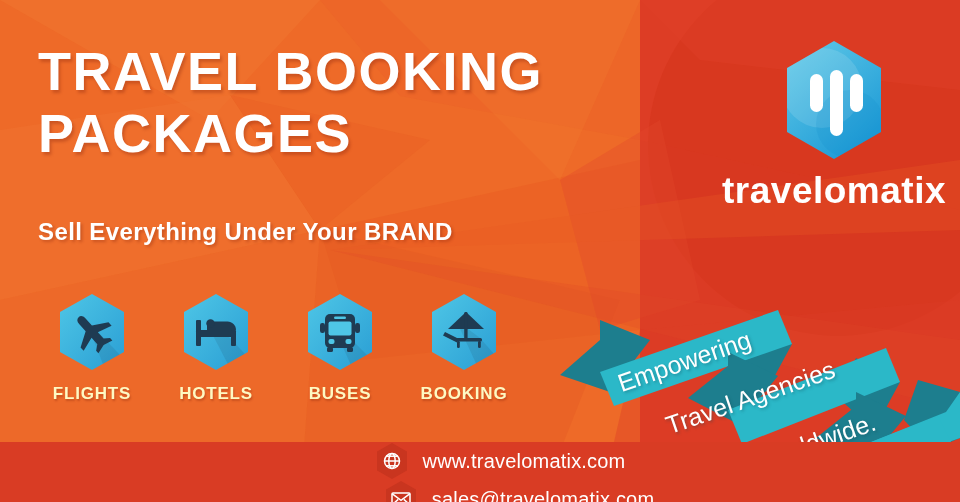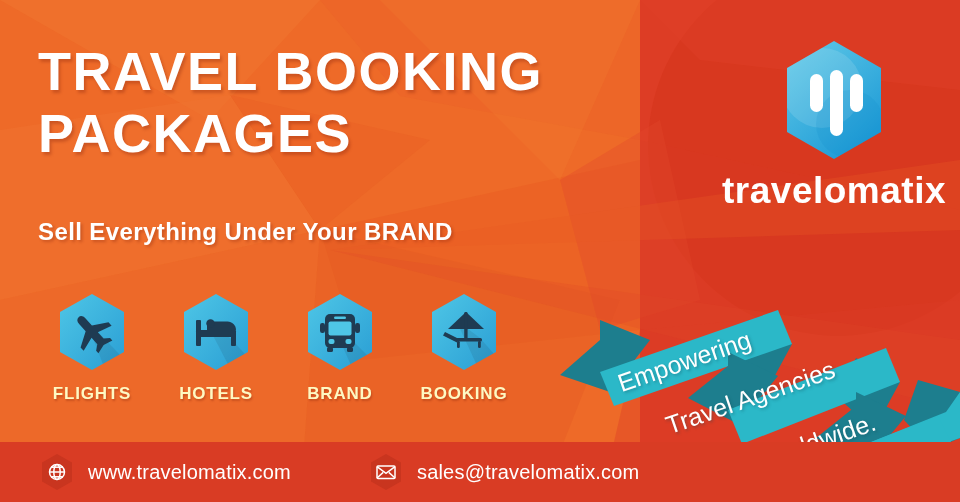--- a/index.html
+++ b/index.html
@@ -67,21 +67,21 @@
     text-shadow:1px 2px 3px rgba(20,70,80,.35);
     white-space:nowrap;
   }
   .rt1{left:55px;top:67px;transform:rotate(-19deg);}
   .rt2{left:102px;top:103px;transform:rotate(-19deg);}
   .rt3{left:195px;top:147px;transform:rotate(-19deg);}
   
   .footer{
     position:absolute;left:0;bottom:0;width:960px;height:60px;
     background:#d93c24;
-    display:flex;align-items:center;
+    display:flex;align-items:center;flex-direction:column;
   }
   .contact{display:flex;align-items:center;}
   .c1{margin-left:40px;}
   .c2{margin-left:78px;}
   .badge{width:34px;height:38px;position:relative;flex:none;}
   .contact-text{
     margin-left:14px;color:#ffffff;font-size:20px;letter-spacing:.2px;
   }
 </style>
 </head>
@@ -204,21 +204,21 @@
             <rect x="51" y="31" width="5" height="10" rx="2.2"></rect>
             <rect x="30" y="24.5" width="12" height="2.6" rx="1.3" fill="#4ec6e6"></rect>
             <rect x="24.5" y="29.5" width="23" height="14" rx="2" fill="#4ec6e6"></rect>
             <rect x="24.5" y="47" width="6" height="5" rx="2" fill="#4ec6e6"></rect>
             <rect x="41.5" y="47" width="6" height="5" rx="2" fill="#4ec6e6"></rect>
             <rect x="23" y="55" width="6" height="5" rx="1.6"></rect>
             <rect x="43" y="55" width="6" height="5" rx="1.6"></rect>
           </g>
         </svg>
       </div>
-      <div class="feature-label">BRAND</div>
+      <div class="feature-label">BUSES</div>
     </div>
 
     <div class="feature">
       <div class="hexwrap">
         <svg width="72" height="80" viewBox="0 0 72 80">
           <defs>
             <linearGradient id="hg4" x1="0" y1="0" x2="1" y2="1">
               <stop offset="0" stop-color="#4ec6e6"></stop>
                 <stop offset="1" stop-color="#2a9ed4"></stop>
             </linearGradient>

